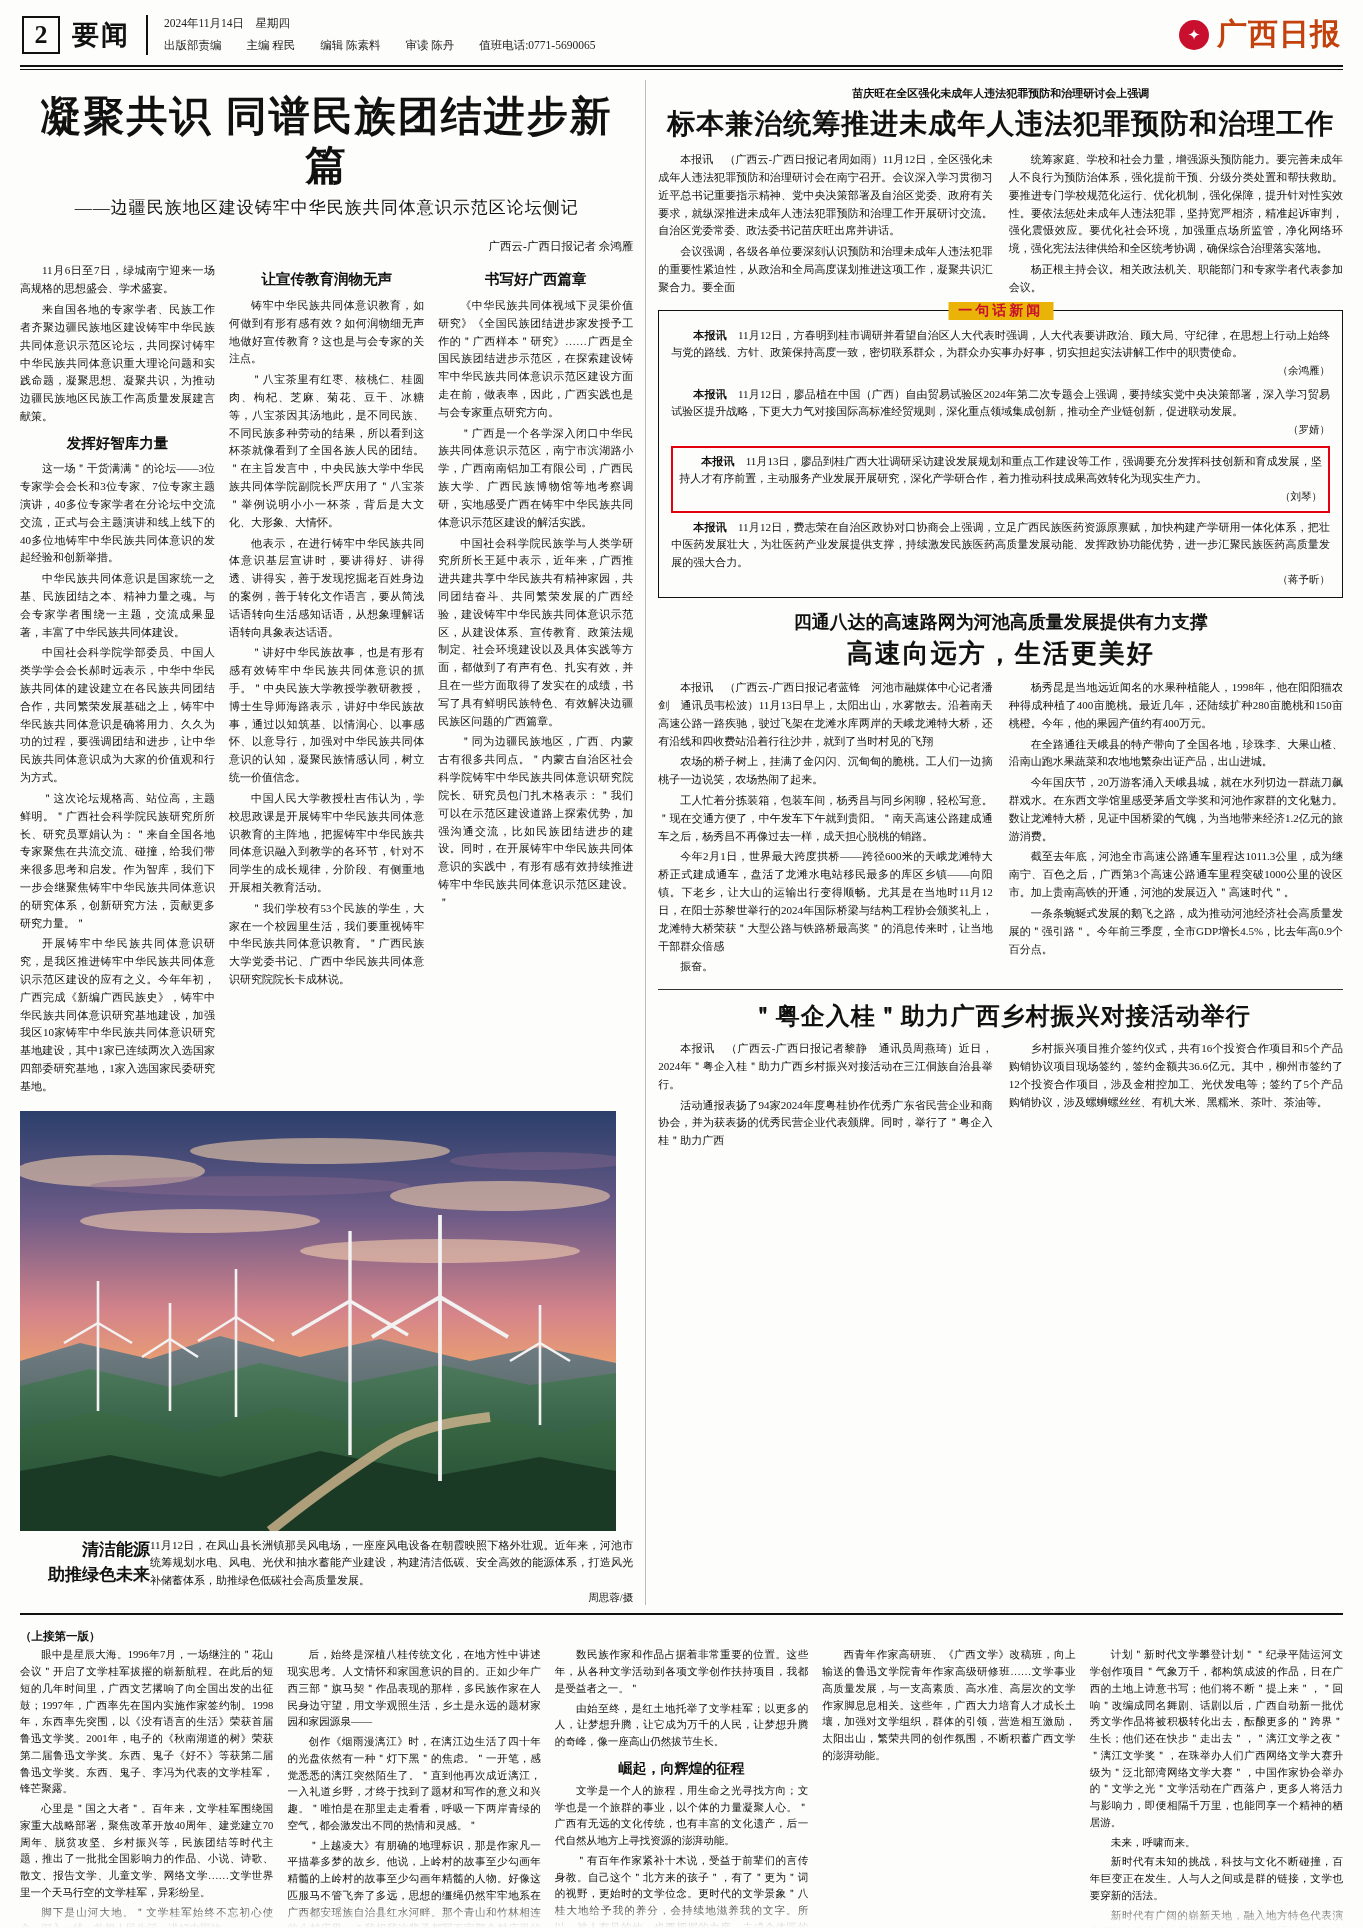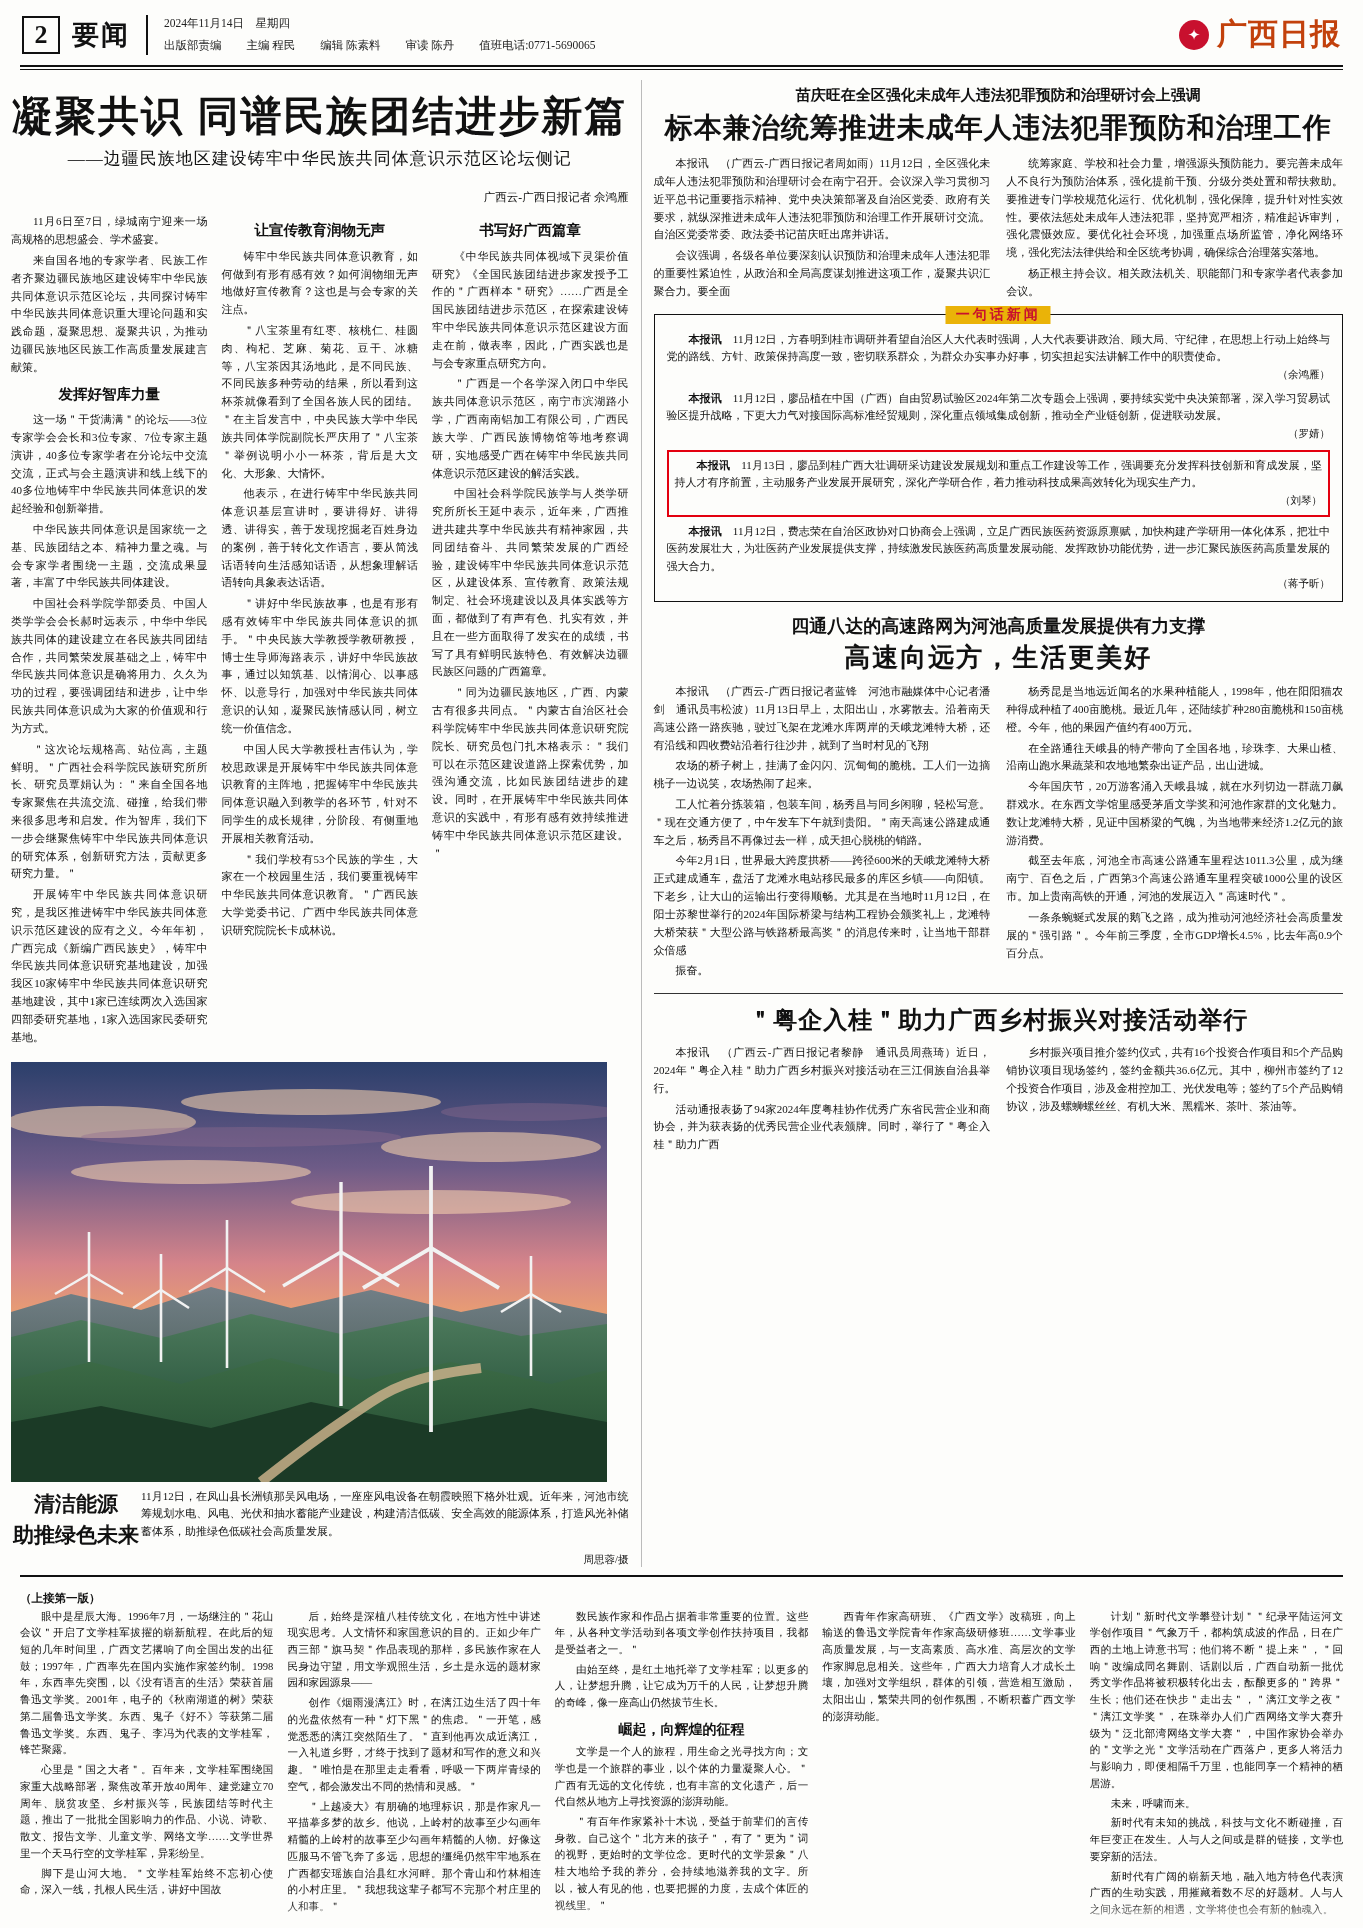--- a/index.html
+++ b/index.html
@@ -24,21 +24,21 @@
   .masthead-meta .row2 span{margin-right:22px;}
   .masthead-right{margin-left:auto;display:flex;align-items:center;}
   .seal{width:30px;height:30px;border-radius:50%;background:#c8102e;color:#fff;
     display:flex;align-items:center;justify-content:center;font-size:15px;margin-right:8px;}
   .paper-name{font-size:30px;font-weight:bold;color:#c2410c;letter-spacing:1px;
     font-family:"Liberation Sans","DejaVu Sans",sans-serif;}
   .rule-top{border-bottom:2px solid #111;margin:4px 20px 0 20px;}
   .rule-top-thin{border-bottom:1px solid #111;margin:2px 20px 0 20px;}
 
   
-  .content{display:flex;padding:10px 20px 0 11px;box-sizing:border-box;}
+  .content{display:flex;padding:10px 20px 0 20px;box-sizing:border-box;}
   .left-zone{width:618px;}
   .vdiv{width:1px;background:#bbb;margin:0 12px;}
   .right-zone{width:690px;}
 
   
   .headline{
     font-family:"Liberation Sans","DejaVu Sans",sans-serif;
     font-size:41px;font-weight:bold;letter-spacing:2px;text-align:center;
     margin:12px 0 6px 0;line-height:1.2;
   }
@@ -49,27 +49,27 @@
   .cols3{display:flex;gap:14px;}
   .col{flex:1;font-size:11px;line-height:1.62;text-align:justify;}
   .col p{margin:0 0 3px 0;text-indent:2em;}
   .subtitle{font-weight:bold;text-align:center;font-size:14.5px;margin:6px 0 5px 0;
     font-family:"Liberation Sans","DejaVu Sans",sans-serif;}
 
   
   .photo-wrap{margin-top:12px;position:relative;}
   .photo{width:596px;height:420px;display:block;border:0;}
   .photo-caption-row{display:flex;margin-top:6px;}
-  .photo-title{font-size:21px;font-weight:bold;line-height:1.5;width:130px;text-align:center;
+  .photo-title{font-size:17px;font-weight:bold;line-height:1.5;width:130px;text-align:right;
     font-family:"Liberation Sans","DejaVu Sans",sans-serif;}
   .photo-text{flex:1;font-size:11px;line-height:1.6;text-align:justify;}
   .photo-credit{font-size:10.5px;text-align:right;margin-top:2px;}
 
   
-  .kicker{font-size:15px;text-align:center;font-weight:bold;margin:6px 0 4px 0;}
+  .kicker{font-size:11px;text-align:center;font-weight:bold;margin:6px 0 4px 0;}
   .bighead{font-family:"Liberation Sans","DejaVu Sans",sans-serif;font-size:28px;
     font-weight:bold;text-align:center;letter-spacing:1px;margin:2px 0 8px 0;}
   .cols2{display:flex;gap:16px;}
   .cols2 .col{font-size:11px;}
 
   
   .newsbox{border:1px solid #111;margin:10px 0 6px 0;padding:10px 12px 8px 12px;position:relative;}
   .newsbox-title{position:absolute;top:-9px;left:50%;transform:translateX(-50%);
     background:#eab308;padding:0 10px;color:#c8102e;font-size:14px;font-weight:bold;letter-spacing:3px;
     font-family:"Liberation Sans","DejaVu Sans",sans-serif;}

